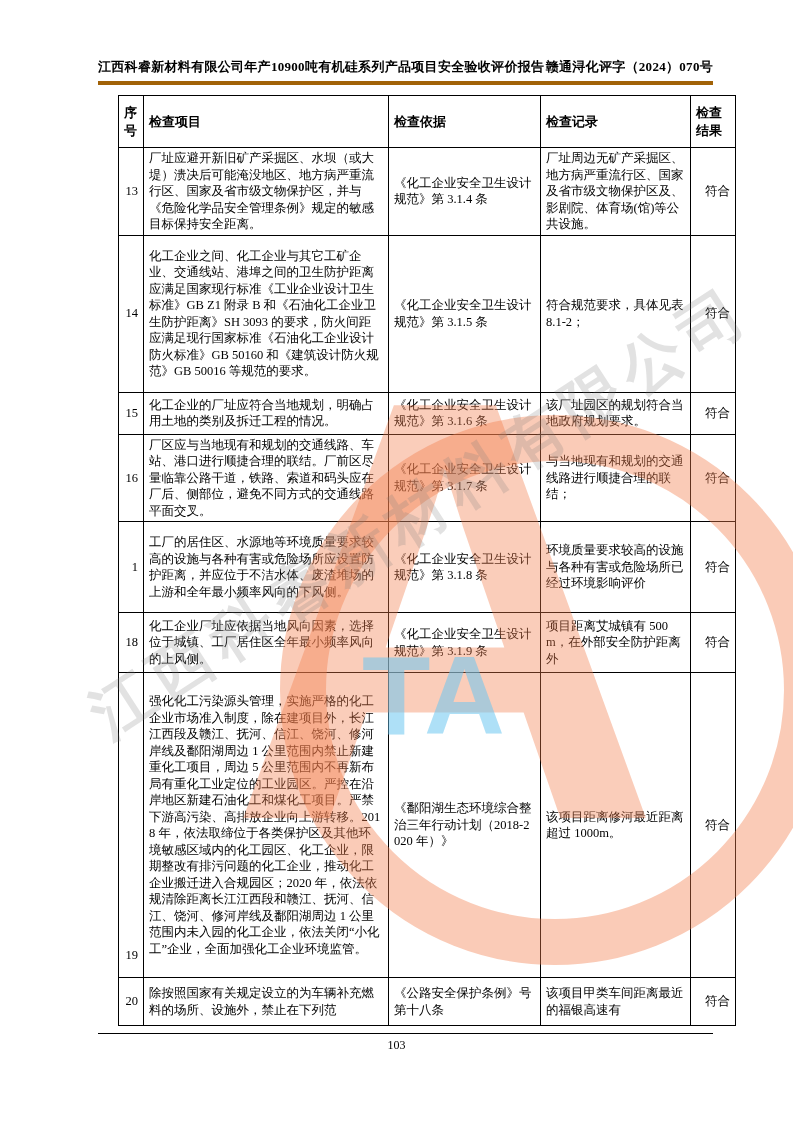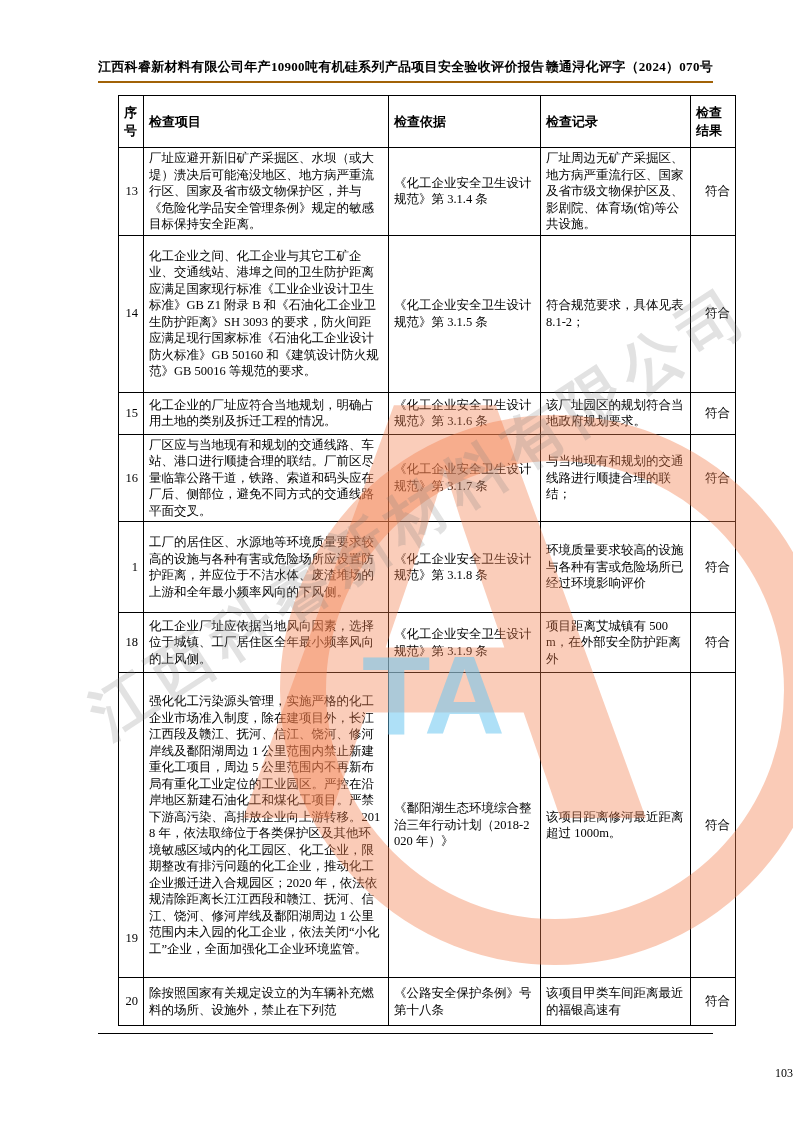--- a/index.html
+++ b/index.html
@@ -10,21 +10,21 @@
     margin:0 auto;
     overflow:hidden;
     font-family:"Liberation Serif","DejaVu Serif",serif;
     color:#000;
   }
   
   .doc-header{
     position:absolute;top:58px;left:98px;width:615px;
     display:flex;justify-content:space-between;align-items:center;
     font-size:13px;font-weight:600;letter-spacing:.3px;
-    border-bottom:2px solid #a16207;padding-bottom:5px;
+    border-bottom:4px solid #a16207;padding-bottom:5px;
   }
   
   table.insp{
     position:absolute;top:95px;left:98px;width:617px;
     border-collapse:collapse;table-layout:fixed;
     font-size:12.5px;line-height:1.32;margin-left:20px;
   }
   table.insp th,table.insp td{
     border:1.6px solid #000;
     padding:2px 5px;
@@ -33,21 +33,21 @@
     word-break:break-all;
   }
   table.insp th{font-weight:700;text-align:left;font-size:13px;}
   td.c,th.c{text-align:right;padding:2px 2px;}
   td.vt{vertical-align:top;}
   tr.h52{height:52px;} tr.h84{height:84px;} tr.h157{height:157px;}
   tr.h42{height:42px;} tr.h86{height:86px;} tr.h91{height:91px;}
   tr.h60{height:60px;} tr.h305{height:305px;} tr.h48{height:48px;}
   
   .footer-rule{position:absolute;top:1033px;left:98px;width:615px;border-top:1.5px solid #000;}
-  .page-number{position:absolute;top:1038px;left:0;width:100%;text-align:right;font-size:12px;margin-top:28px;}
+  .page-number{position:absolute;top:1038px;left:0;width:100%;text-align:center;font-size:12px;}
   
   .wm{position:absolute;pointer-events:none;z-index:5;text-align:center;}
   .wm-ring{
     left:280px;top:415px;width:550px;height:550px;
     border:46px solid rgba(242,124,74,.40);border-radius:50%;
     box-sizing:border-box;
   }
   .wm-a{
     left:165px;top:330px;width:560px;height:560px;
     font-family:"Liberation Sans","DejaVu Sans",sans-serif;
@@ -131,21 +131,21 @@
         <td class="c vt">符合</td>
       </tr>
       <tr class="h60">
         <td class="c">18</td>
         <td>化工企业厂址应依据当地风向因素，选择位于城镇、工厂居住区全年最小频率风向的上风侧。</td>
         <td>《化工企业安全卫生设计规范》第 3.1.9 条</td>
         <td>项目距离艾城镇有 500m，在外部安全防护距离外</td>
         <td class="c vt">符合</td>
       </tr>
       <tr class="h305">
-        <td class="c" style="vertical-align:bottom;padding-bottom:31px;">19</td>
+        <td class="c" style="vertical-align:bottom;padding-bottom:14px;">19</td>
         <td>强化化工污染源头管理，实施严格的化工企业市场准入制度，除在建项目外，长江江西段及赣江、抚河、信江、饶河、修河岸线及鄱阳湖周边 1 公里范围内禁止新建重化工项目，周边 5 公里范围内不再新布局有重化工业定位的工业园区。严控在沿岸地区新建石油化工和煤化工项目。严禁下游高污染、高排放企业向上游转移。2018 年，依法取缔位于各类保护区及其他环境敏感区域内的化工园区、化工企业，限期整改有排污问题的化工企业，推动化工企业搬迁进入合规园区；2020 年，依法依规清除距离长江江西段和赣江、抚河、信江、饶河、修河岸线及鄱阳湖周边 1 公里范围内未入园的化工企业，依法关闭“小化工”企业，全面加强化工企业环境监管。</td>
         <td>《鄱阳湖生态环境综合整治三年行动计划（2018-2020 年）》</td>
         <td>该项目距离修河最近距离超过 1000m。</td>
         <td class="c">符合</td>
       </tr>
       <tr class="h48">
         <td class="c">20</td>
         <td class="vt">除按照国家有关规定设立的为车辆补充燃料的场所、设施外，禁止在下列范</td>
         <td class="vt">《公路安全保护条例》号第十八条</td>
         <td class="vt">该项目甲类车间距离最近的福银高速有</td>

